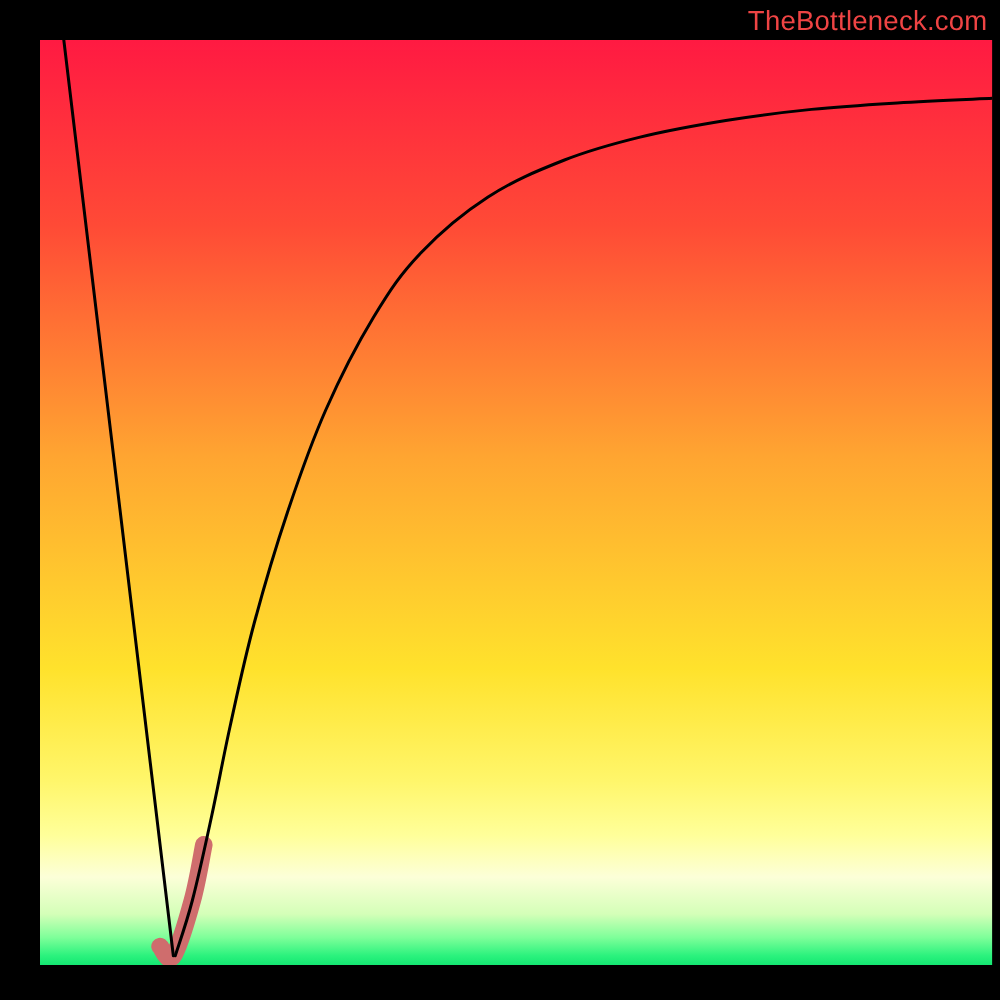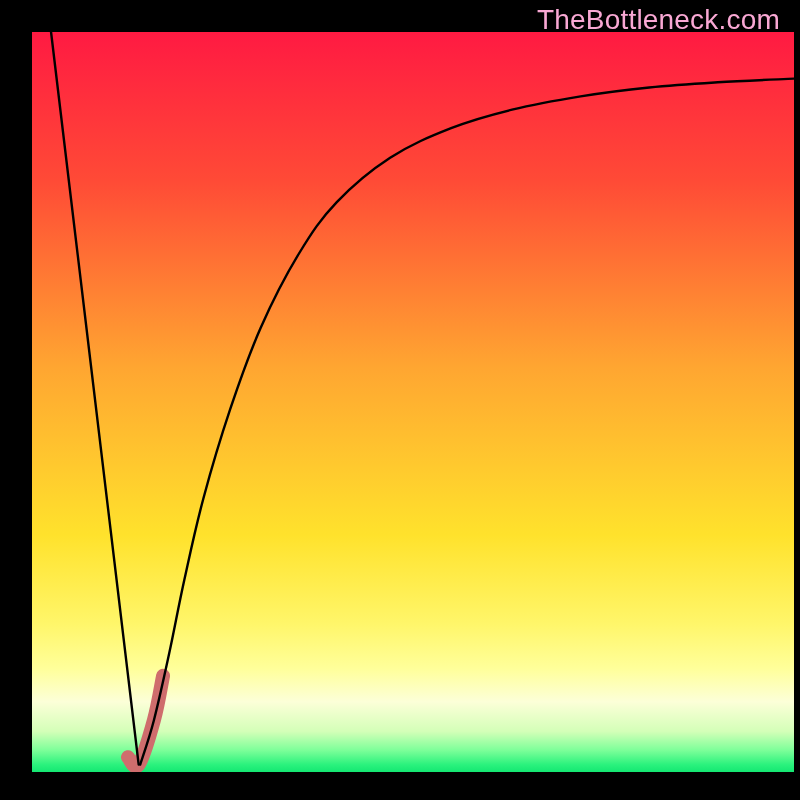--- a/index.html
+++ b/index.html
@@ -21,23 +21,23 @@
     position: absolute;
     left: 32px;
     top: 32px;
     width: 762px;
     height: 740px;
     overflow: hidden;
   }
   .watermark {
     position: absolute;
     top: 4px;
-    right: 20px;
-    color: #f9a8d4;
-    font-size: 28px;
+    right: 10px;
+    color: #ef4444;
+    font-size: 22px;
     font-weight: 500;
     letter-spacing: 0.2px;
     user-select: none;
   }
   svg { display: block; }
 </style>
 </head>
 <body>
 
 <div class="frame">

